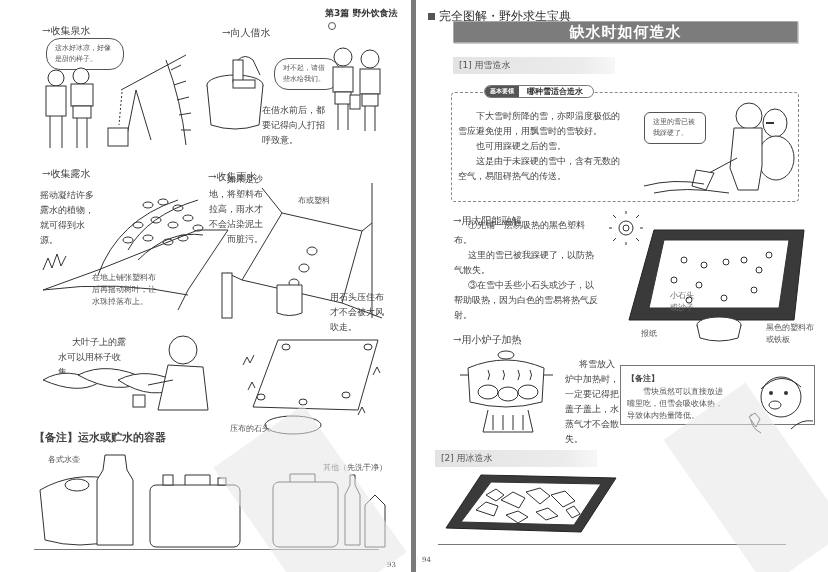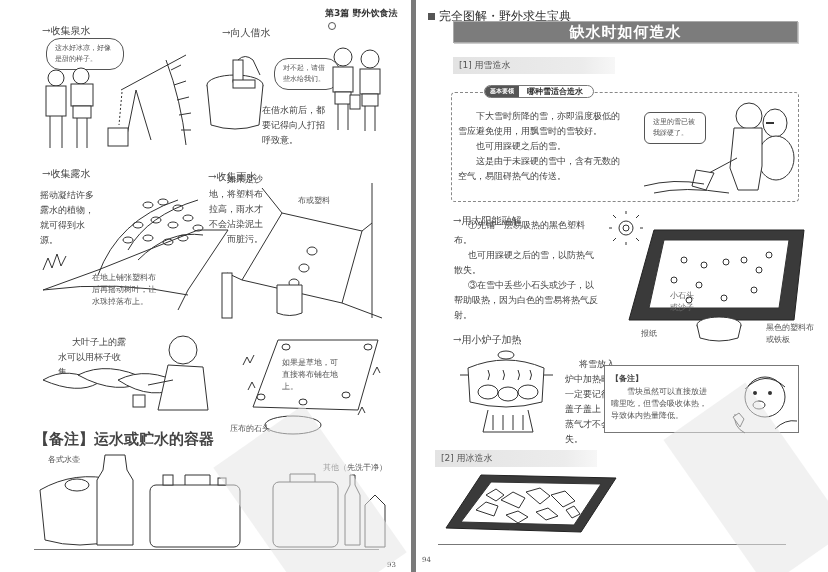--- a/index.html
+++ b/index.html
@@ -125,20 +125,21 @@
       <line x1="150" y1="0" x2="150" y2="135" class="ln" stroke-width="3"></line>
       <line x1="140" y1="48" x2="150" y2="40" class="ln"></line>
       <line x1="60" y1="30" x2="40" y2="5" class="ln"></line>
       <line x1="120" y1="120" x2="160" y2="135" class="ln"></line>
       <ellipse cx="90" cy="68" rx="5" ry="4" class="lnf"></ellipse>
         <ellipse cx="82" cy="85" rx="5" ry="4" class="lnf"></ellipse>
         <ellipse cx="72" cy="100" rx="5" ry="4" class="lnf"></ellipse>
       <path d="M55 102 L55 130 Q68 135 80 130 L80 102 Z" class="lnf"></path>
     </svg>
     <div class="abs tiny" style="left:298px; top:195px;">布或塑料</div>
+    <div class="abs small" style="left:330px; top:290px; width:58px;">用石头压住布才不会被大风吹走。</div>
 
     <div class="abs small" style="left:58px; top:335px; width:70px; text-indent:14px;">大叶子上的露水可以用杯子收集。</div>
     <svg style="left:38px; top:335px;" width="175" height="85">
       <path d="M5 45 Q30 30 60 48 Q40 60 5 45 Z" class="lnf"></path>
       <path d="M40 40 Q70 25 110 45 Q80 62 40 40 Z" class="lnf"></path>
       <path d="M80 45 Q110 30 145 50 Q115 68 80 45 Z" class="lnf"></path>
       <circle cx="145" cy="15" r="14" class="lnf"></circle>
       <path d="M130 30 L120 75 L170 75 L165 32 Z" class="lnf"></path>
       <rect x="95" y="60" width="12" height="12" class="lnf"></rect>
       <line x1="110" y1="50" x2="135" y2="45" class="ln"></line>
@@ -147,24 +148,23 @@
     <svg style="left:238px; top:335px;" width="145" height="85">
       <path d="M40 5 L140 5 L120 75 L15 72 Z" class="ln"></path>
       <ellipse cx="48" cy="12" rx="4" ry="3" class="lnf"></ellipse>
         <ellipse cx="130" cy="12" rx="4" ry="3" class="lnf"></ellipse>
       <ellipse cx="23" cy="62" rx="4" ry="3" class="lnf"></ellipse>
         <ellipse cx="65" cy="67" rx="4" ry="3" class="lnf"></ellipse>
         <ellipse cx="108" cy="60" rx="4" ry="3" class="lnf"></ellipse>
       <ellipse cx="55" cy="90" rx="28" ry="9" class="lnf"></ellipse>
       <path d="M5 30 l4 -8 l3 6 l4 -8 M10 55 l4 -8 l3 6 M135 40 l4 -8 l3 6 M120 80 l4 -8 l3 6" class="ln"></path>
     </svg>
-    <div class="abs tiny" style="left:282px; top:357px; width:56px;">如果是草地，可直接将布铺在地上。</div>
     <div class="abs tiny" style="left:230px; top:423px;">压布的石头</div>
 
-    <div class="abs" style="left:34px; top:430px; font-size:15px; font-weight:bold; color:#444;text-align:center;">【备注】运水或贮水的容器</div>
+    <div class="abs" style="left:34px; top:430px; font-size:11px; font-weight:bold; color:#444;text-align:center;">【备注】运水或贮水的容器</div>
     <div class="abs tiny" style="left:48px; top:454px;">各式水壶</div>
     <div class="abs tiny" style="left:183px; top:508px;">水箱</div>
     <div class="abs tiny" style="left:278px; top:512px;">色拉油罐</div>
     <div class="abs tiny" style="left:323px; top:462px;">其他（先洗干净）</div>
     <svg style="left:35px; top:450px;" width="350" height="100">
       <path d="M5 40 Q40 20 80 30 L80 90 Q45 100 10 90 Z" class="lnf"></path>
       <ellipse cx="42" cy="35" rx="12" ry="6" class="lnf"></ellipse>
       <path d="M70 5 L90 5 L92 20 L98 30 L98 95 L62 95 L62 30 L68 20 Z" class="lnf"></path>
       <rect x="115" y="35" width="90" height="62" rx="6" class="lnf"></rect>
       <rect x="128" y="25" width="10" height="10" class="lnf"></rect>
@@ -211,21 +211,21 @@
       <rect x="132" y="24" width="8" height="2" fill="#333"></rect>
       <path d="M100 30 L96 70 L104 92 L124 92 L128 68 L128 30 Z" class="lnf"></path>
       <line x1="103" y1="60" x2="75" y2="75" class="ln" stroke-width="2"></line>
       <path d="M62 72 L80 75 L72 92 L58 88 Z" class="lnf"></path>
       <path d="M10 88 Q40 80 70 86 M20 95 Q50 88 95 95" class="ln"></path>
     </svg>
 
     <div class="abs label" style="left:37px; top:214px;">→用太阳能融解</div>
     <div class="abs small" style="left:38px; top:218px; width:146px;">
       <p style="text-indent:14px;">①先铺一层易吸热的黑色塑料布。</p>
-      <p style="text-indent:14px;">也可用踩硬之后的雪，以防热气散失。</p>
+      <p style="text-indent:14px;">这里的雪已被我踩硬了，以防热气散失。</p>
       <p style="text-indent:14px;">③在雪中丢些小石头或沙子，以帮助吸热，因为白色的雪易将热气反射。</p>
     </div>
     <svg style="left:188px; top:210px;" width="220" height="130">
       <g>
         <circle cx="22" cy="18" r="7" class="ln"></circle>
           <circle cx="22" cy="18" r="3" class="ln"></circle>
         <path d="M22 4 v-3 M22 32 v3 M8 18 h-3 M36 18 h3 M12 8 l-3 -3 M32 8 l3 -3 M12 28 l-3 3 M32 28 l3 3" class="ln"></path>
       </g>
       <path d="M50 20 L200 20 L190 110 L25 110 Z" class="dark-fill"></path>
       <path d="M60 30 L185 30 L175 98 L45 98 Z" fill="#fff" stroke="#333"></path>
@@ -257,21 +257,21 @@
         <line x1="86" y1="25" x2="95" y2="25" class="ln" stroke-width="3"></line>
       <ellipse cx="30" cy="42" rx="10" ry="7" class="lnf"></ellipse>
         <ellipse cx="50" cy="44" rx="10" ry="7" class="lnf"></ellipse>
         <ellipse cx="70" cy="42" rx="10" ry="7" class="lnf"></ellipse>
       <path d="M30 30 q3 -5 0 -10 M45 30 q3 -5 0 -10 M60 30 q3 -5 0 -10 M72 30 q3 -5 0 -10" class="ln"></path>
       <path d="M30 60 L25 82 L75 82 L70 60" class="ln"></path>
       <path d="M35 65 v15 M45 65 v15 M55 65 v15 M65 65 v15" class="ln"></path>
     </svg>
     <div class="abs small" style="left:149px; top:357px; width:58px; text-indent:14px;">将雪放入炉中加热时，一定要记得把盖子盖上，水蒸气才不会散失。</div>
 
-    <div class="note-box" style="left:188px; top:365px; width:195px; height:68px;">
+    <div class="note-box" style="left:204px; top:365px; width:195px; height:60px;">
       <div class="abs" style="left:6px; top:7px; font-size:8px; font-weight:bold; color:#444;">【备注】</div>
       <div class="abs tiny" style="left:6px; top:20px; width:100px; text-indent:16px;">雪块虽然可以直接放进嘴里吃，但雪会吸收体热，导致体内热量降低。</div>
       <svg style="left:110px; top:3px;" width="85" height="66">
         <circle cx="50" cy="28" r="20" class="lnf"></circle>
         <path d="M30 20 Q50 0 70 18" class="ln"></path>
         <ellipse cx="44" cy="36" rx="6" ry="4" class="lnf"></ellipse>
         <circle cx="40" cy="24" r="2" fill="#333"></circle>
           <circle cx="55" cy="24" r="2" fill="#333"></circle>
         <path d="M20 45 Q18 58 30 64 M60 60 Q70 50 82 52" class="ln"></path>
         <path d="M18 48 l6 -4 l5 6 l-4 8 Z" class="lnf"></path>

